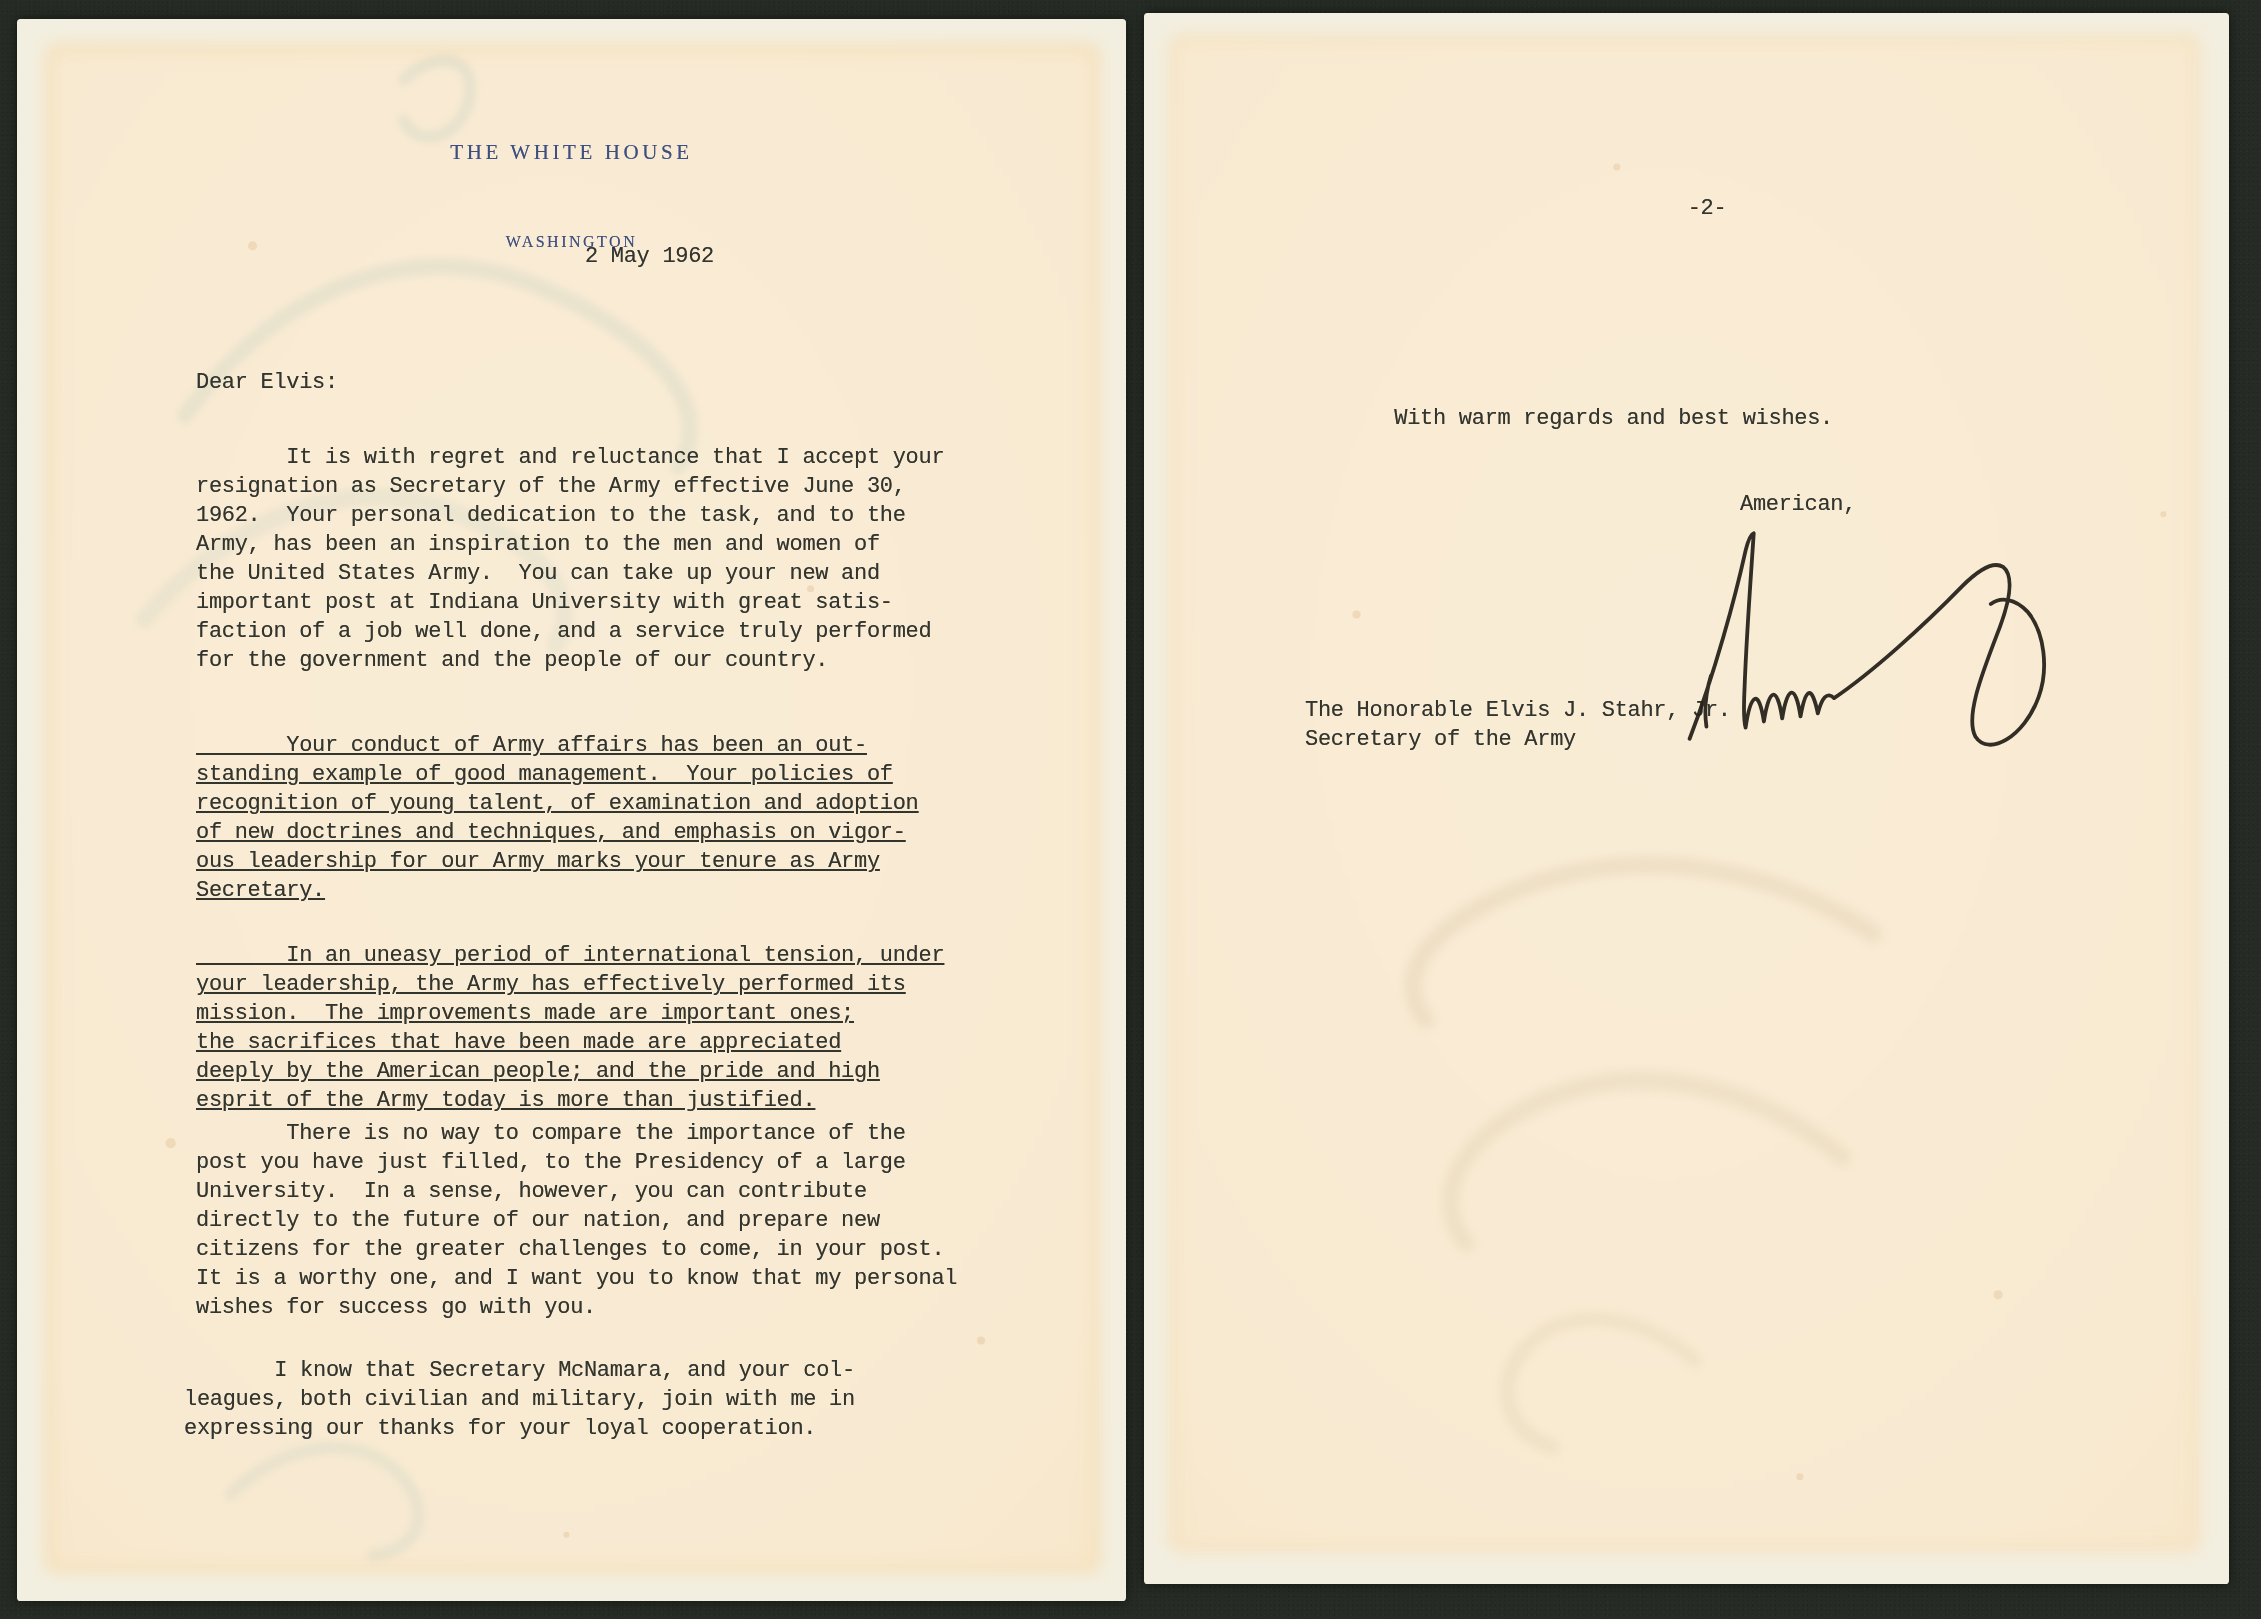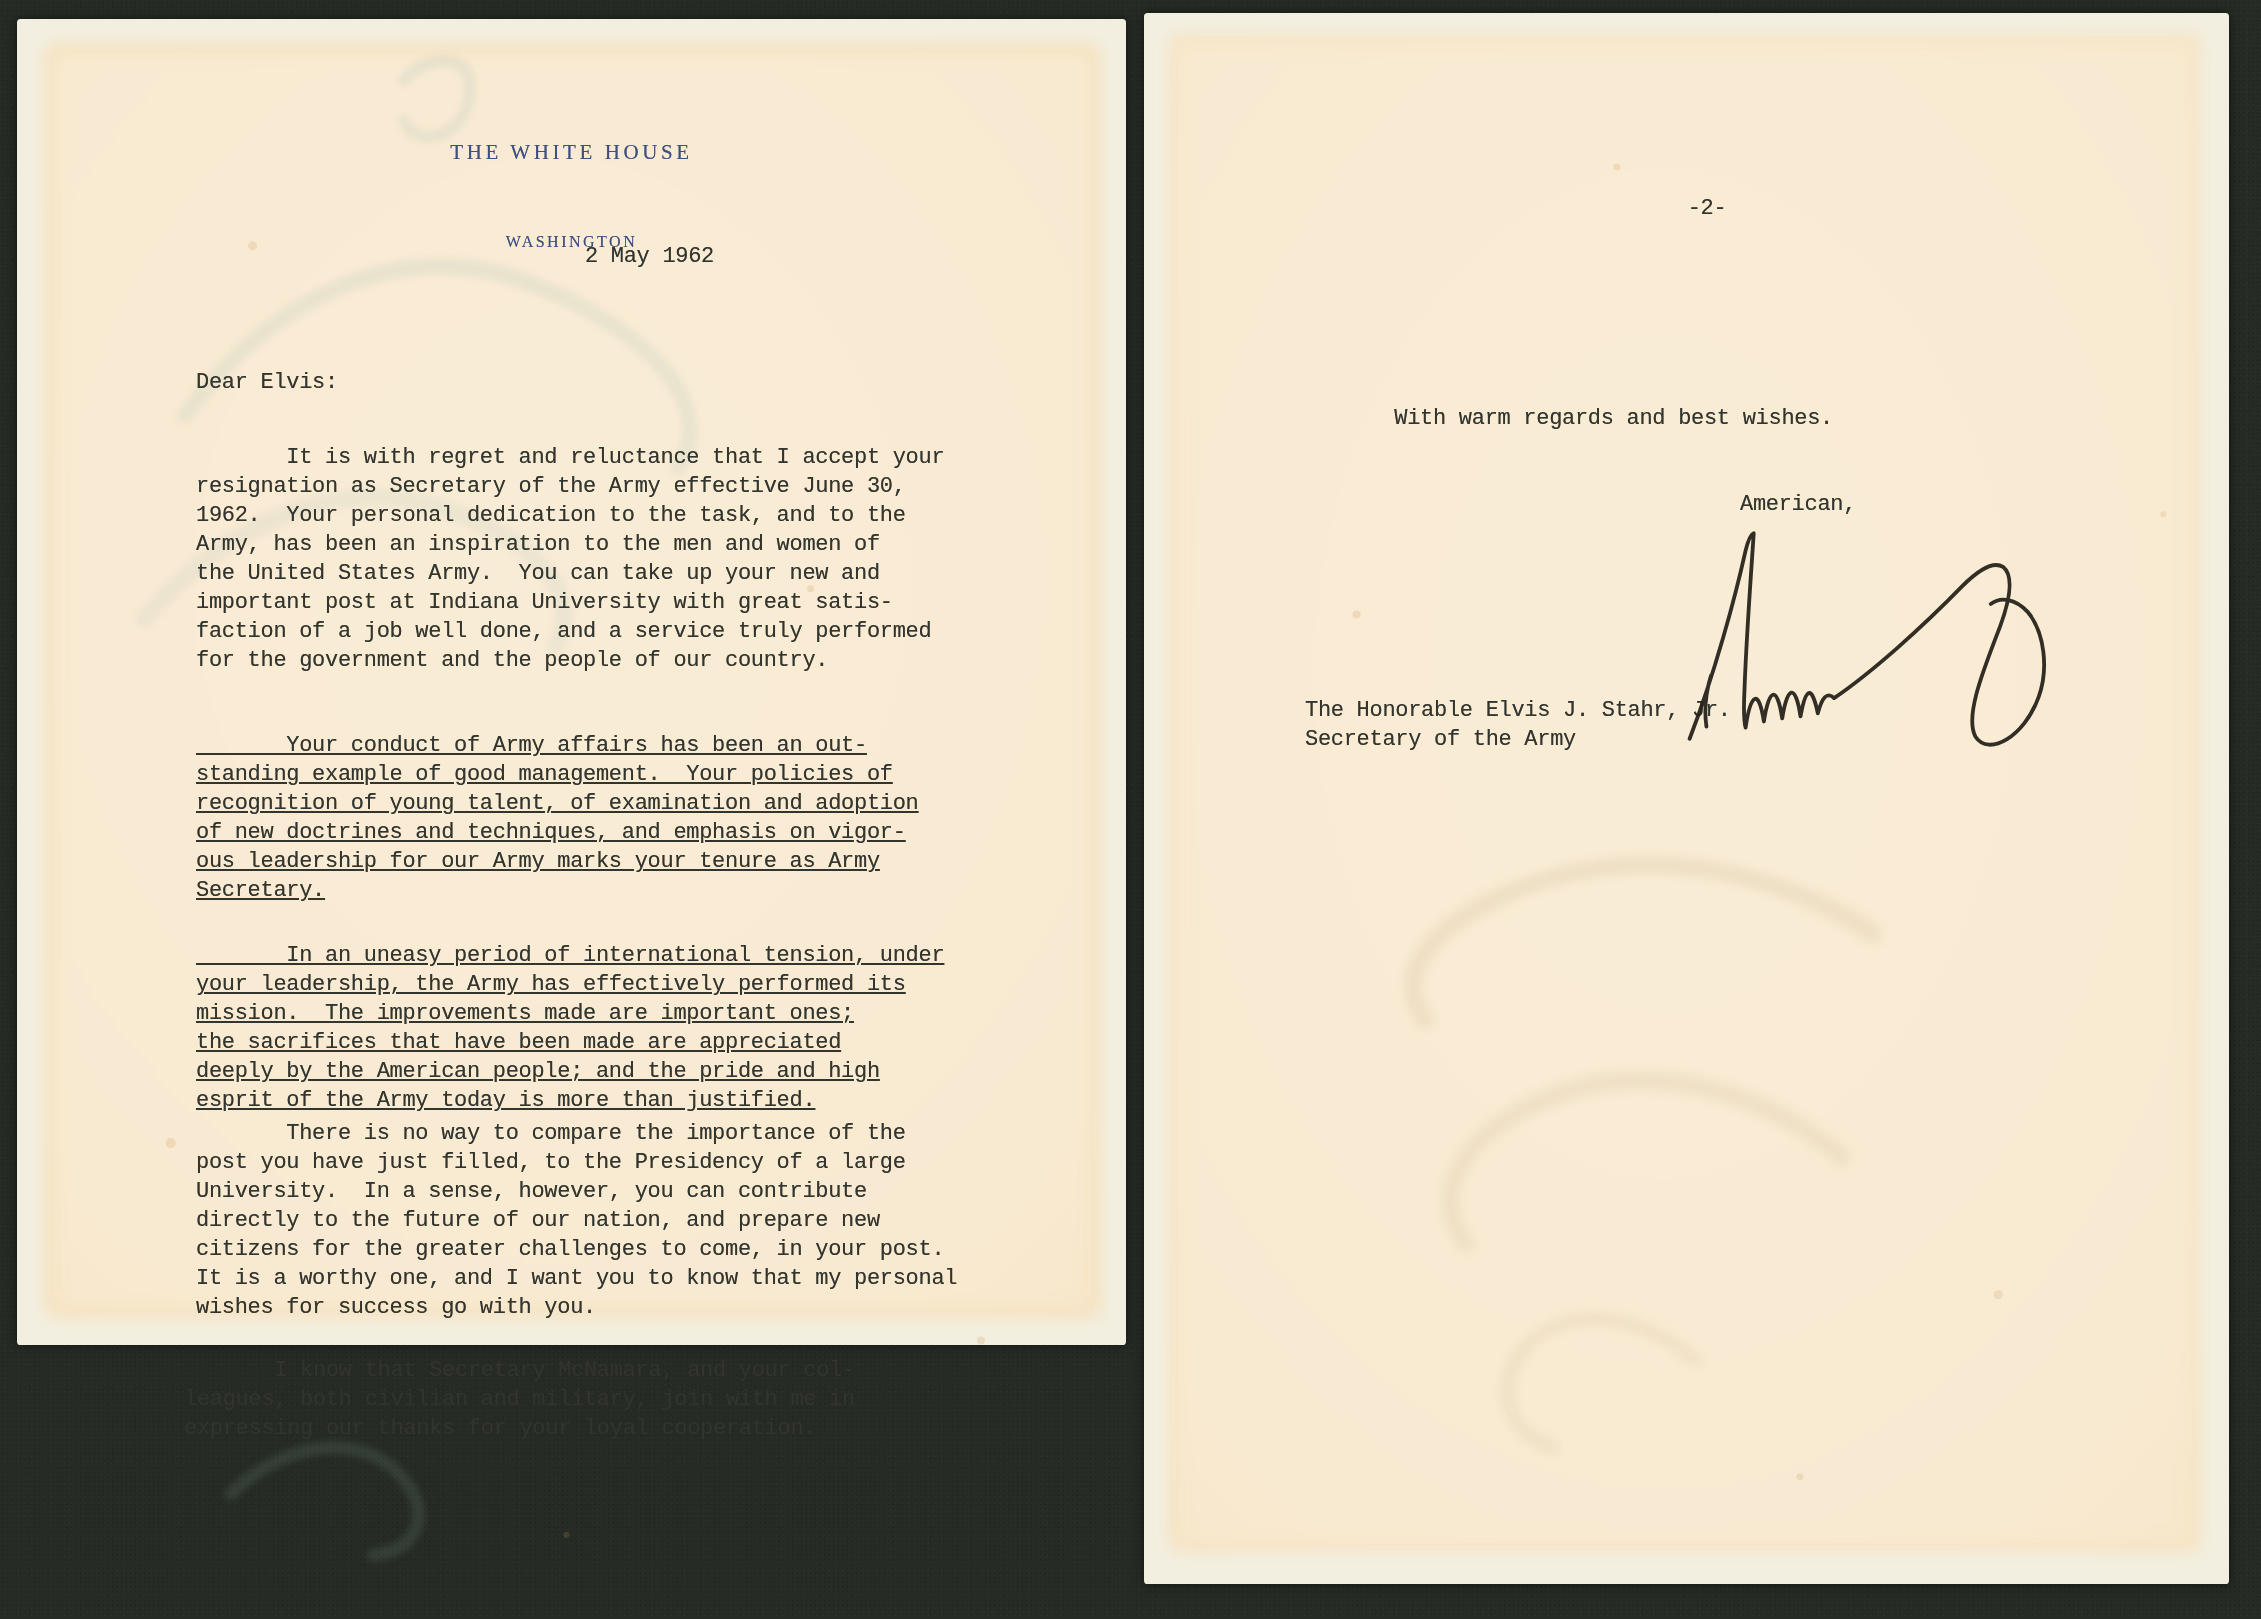--- a/index.html
+++ b/index.html
@@ -11,21 +11,21 @@
       radial-gradient(rgba(0,0,0,0.35) 0.6px, transparent 0.8px),
       radial-gradient(rgba(255,255,255,0.05) 0.5px, transparent 0.8px);
     background-size:4.6px 4.6px, 6.6px 6.6px;
     background-position:0 0, 2px 3.1px;
     font-family:"Liberation Mono", monospace;
   }
   .page{
     position:absolute;background:#f3efe0;border-radius:3.6px;
     box-shadow:0 0 11.2px rgba(0,0,0,0.55);
   }
-  #page1{left:17px;top:19.3px;width:1109px;height:1326px;}
+  #page1{left:17px;top:19.3px;width:1109px;height:1582px;}
   #page2{left:1144px;top:13.2px;width:1085px;height:1571px;}
   .tone{
     position:absolute;border-radius:10.2px;
     background:radial-gradient(120% 115% at 48% 42%, #f9ecd6 0%, #f8ead1 55%, #f6e3c2 85%, #f5ddb5 100%);
     border:7.6px solid rgba(242,206,148,0.55);
     filter:blur(8.1px);
   }
   #page1 .tone{inset:25.4px 27.5px 29.5px 28.5px;}
   #page2 .tone{inset:22.4px 30.5px 33px 26.4px;border-color:rgba(242,206,148,0.4);}
   .ghost{position:absolute;inset:0;z-index:1;pointer-events:none;}

